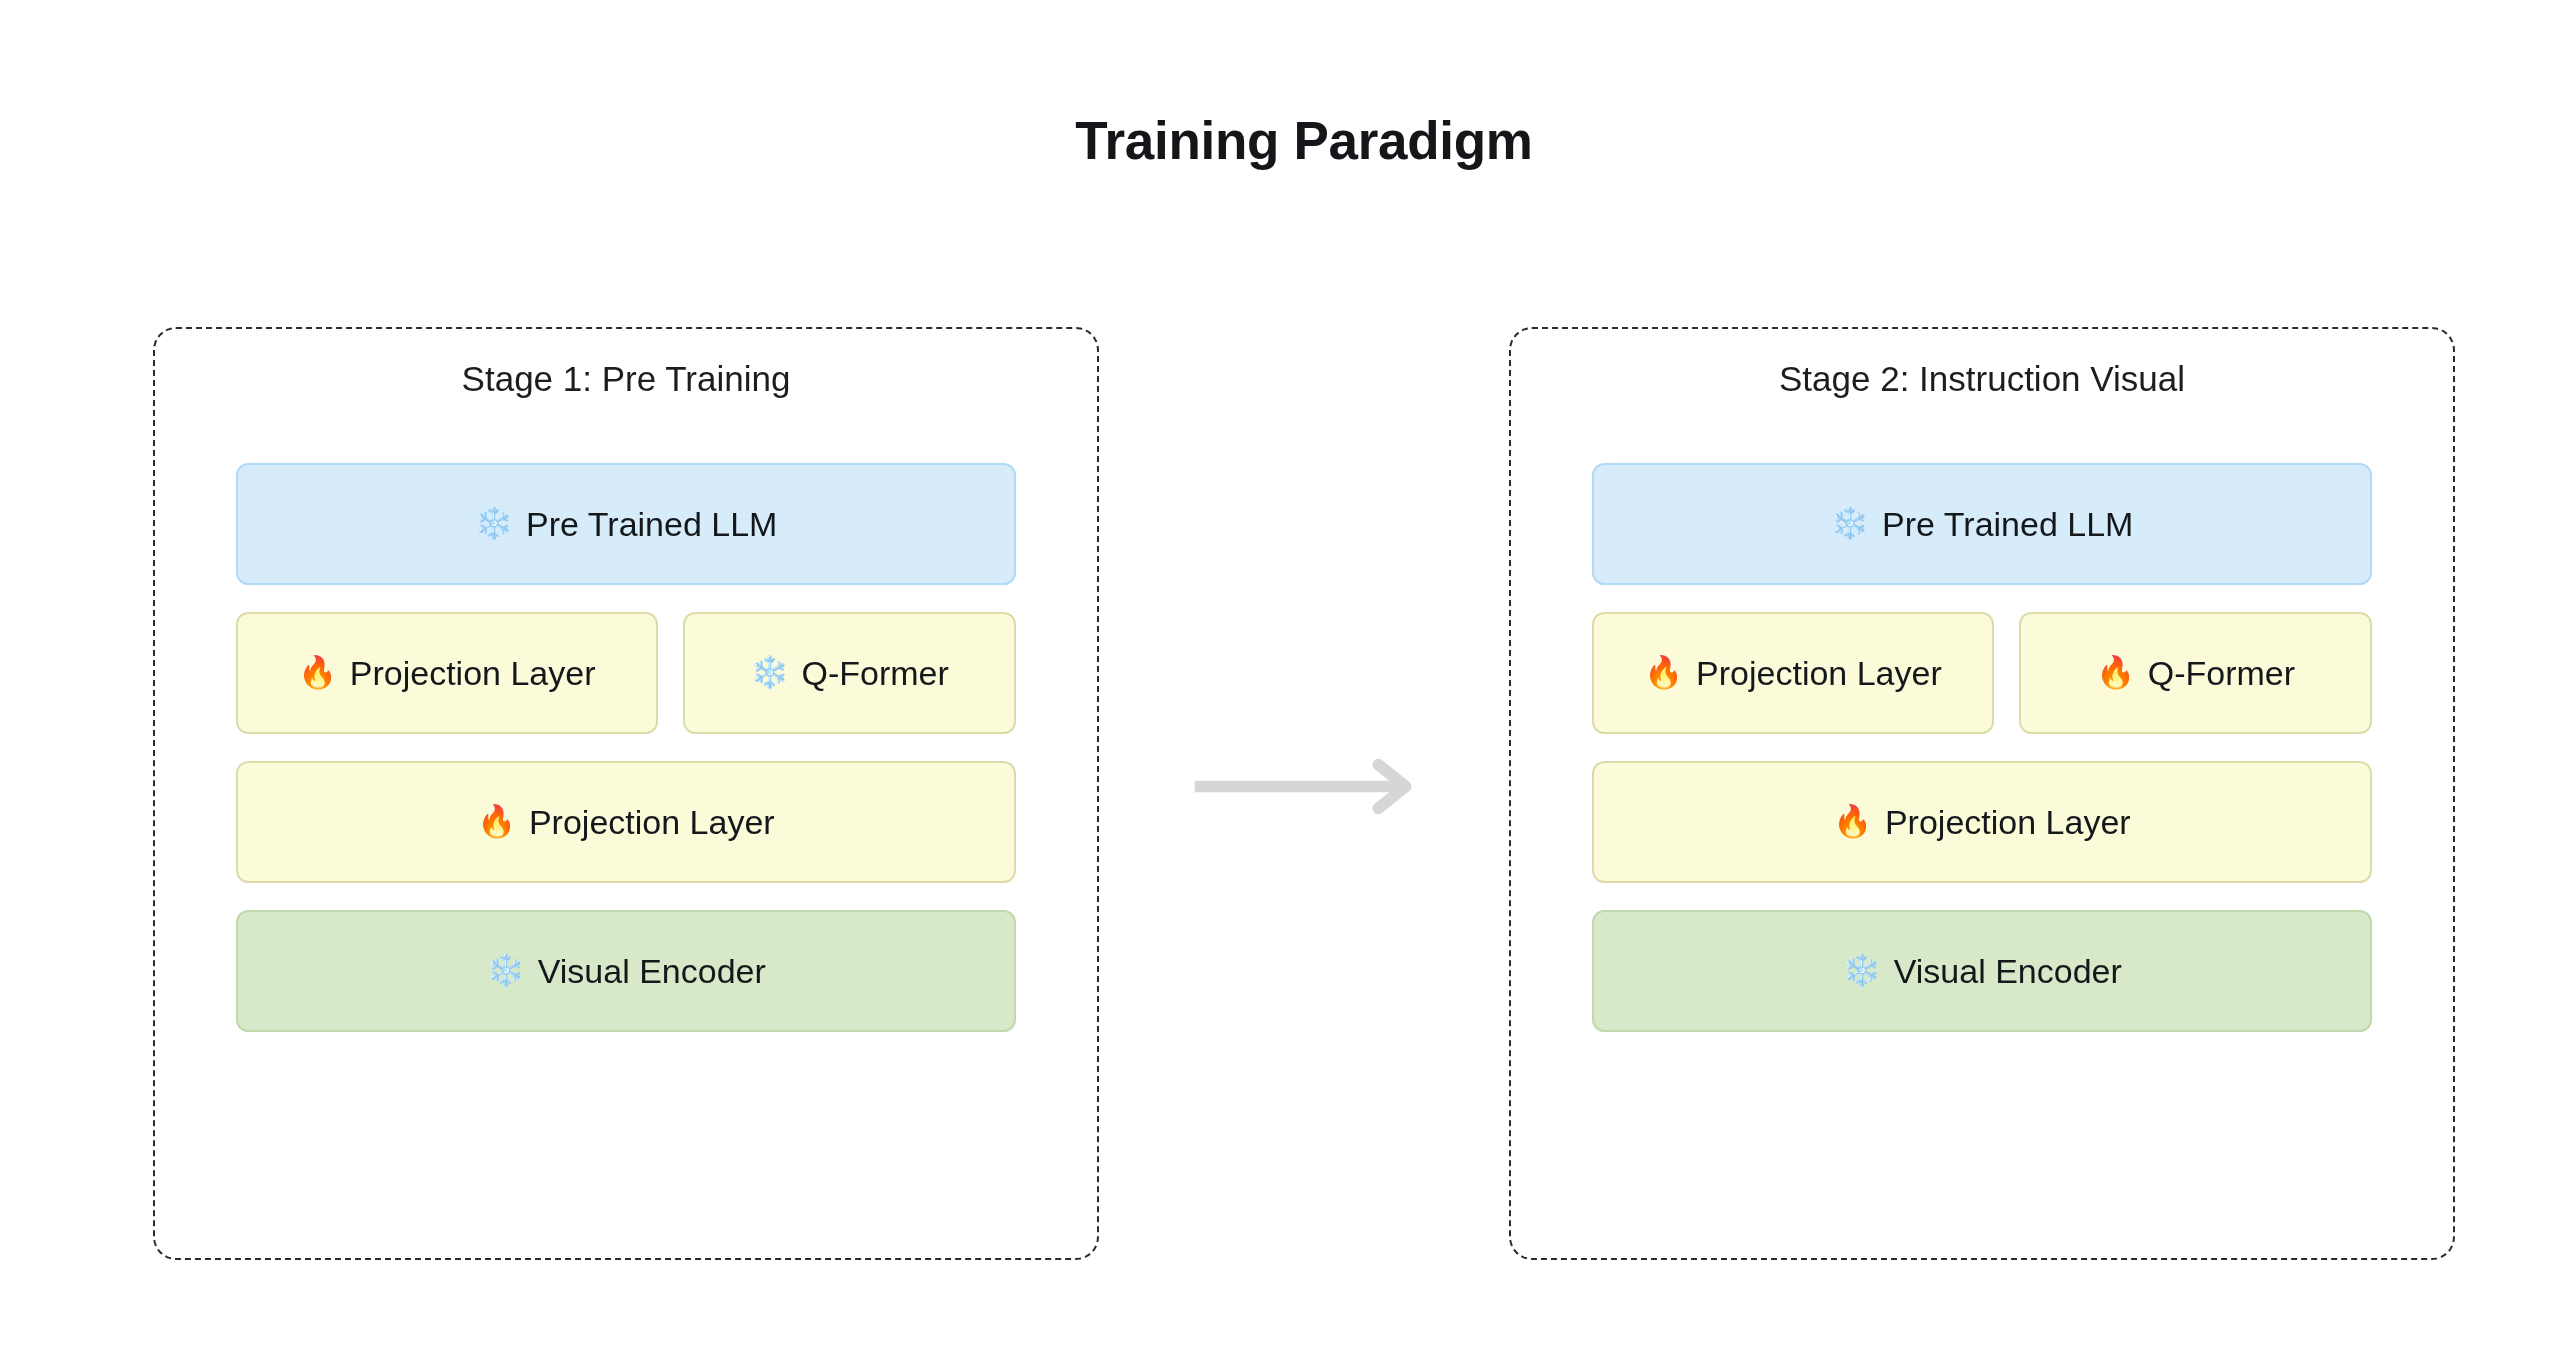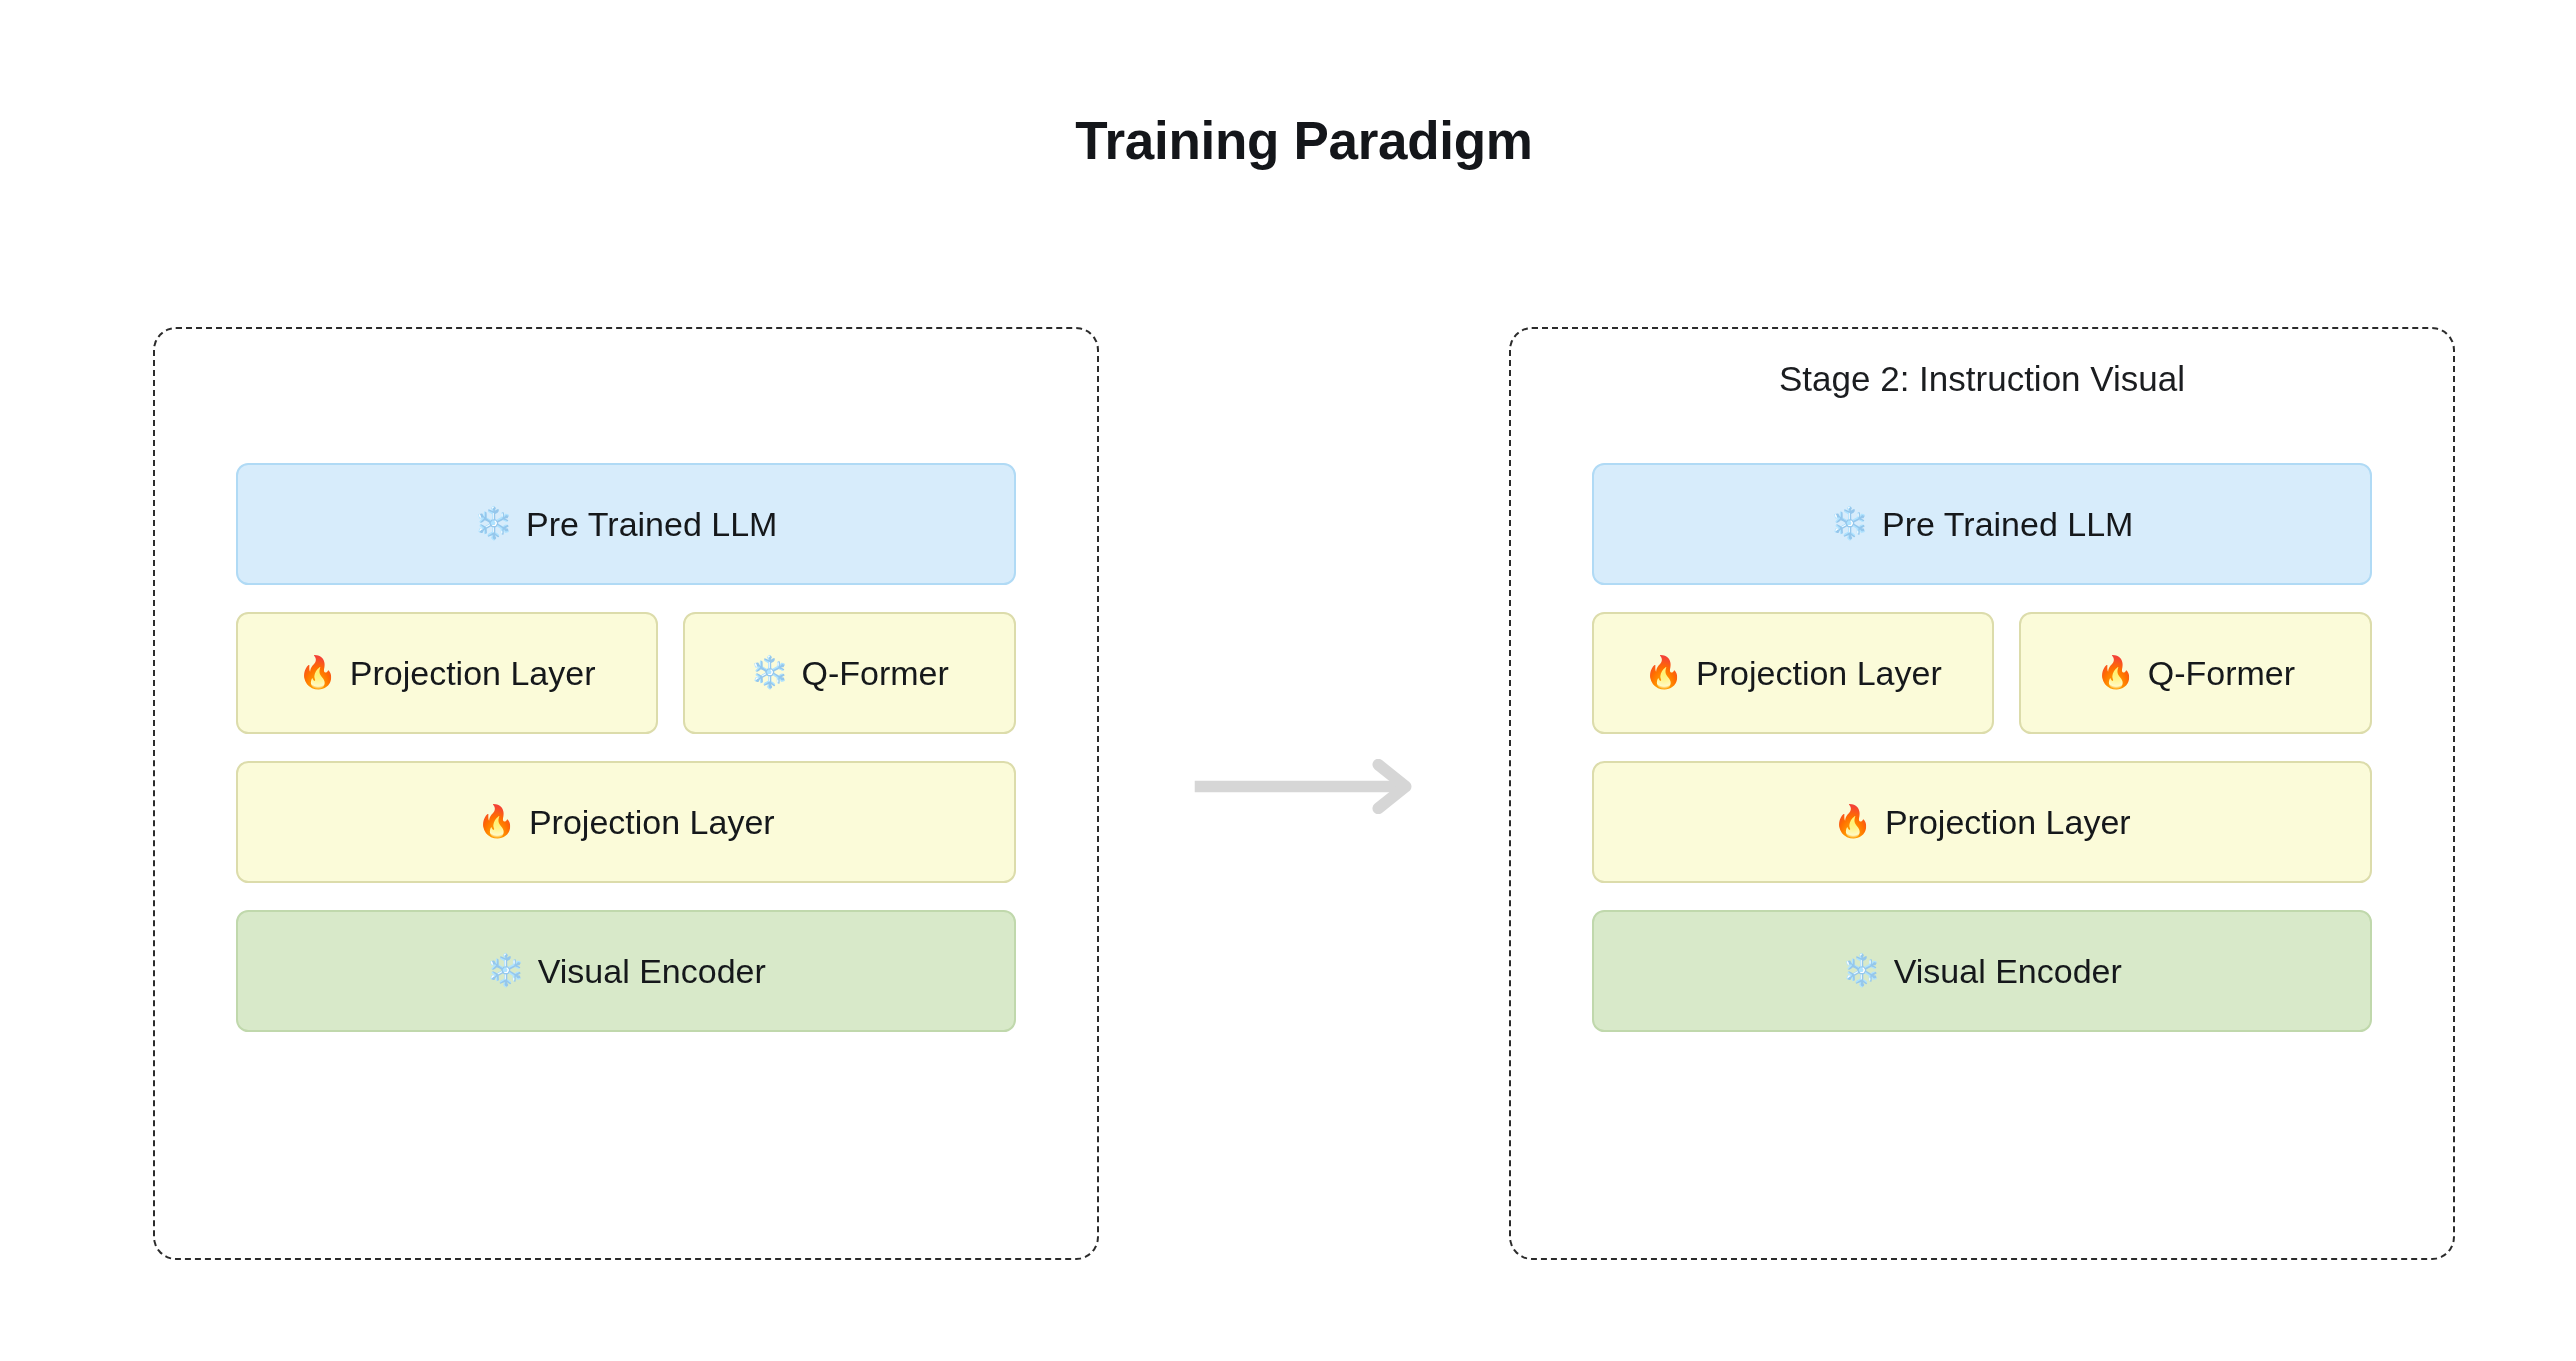--- a/index.html
+++ b/index.html
@@ -126,20 +126,21 @@
   #panel-stage1 .blocks, #panel-stage2 .blocks { top: 134px; }
 </style>
 </head>
 <body>
 
 <div class="canvas">
 
   <div class="page-title">Training Paradigm</div>
 
   <div class="stage-panel" id="panel-stage1">
+    <div class="stage-title">Stage 1: Pre Training</div>
     <div class="blocks">
 
       <div class="block block-llm">
         <span class="emoji">❄️</span>
         <span>Pre Trained LLM</span>
       </div>
 
       <div class="row-split">
         <div class="block block-proj cell-a">
           <span class="emoji">🔥</span>

